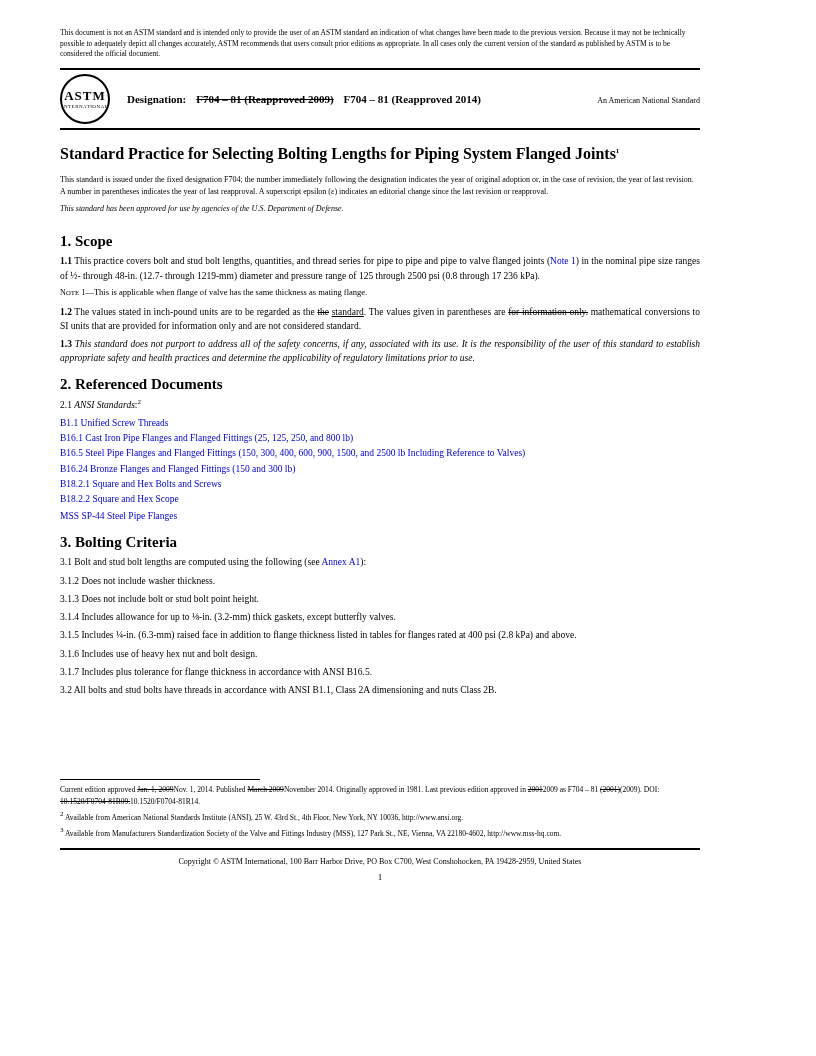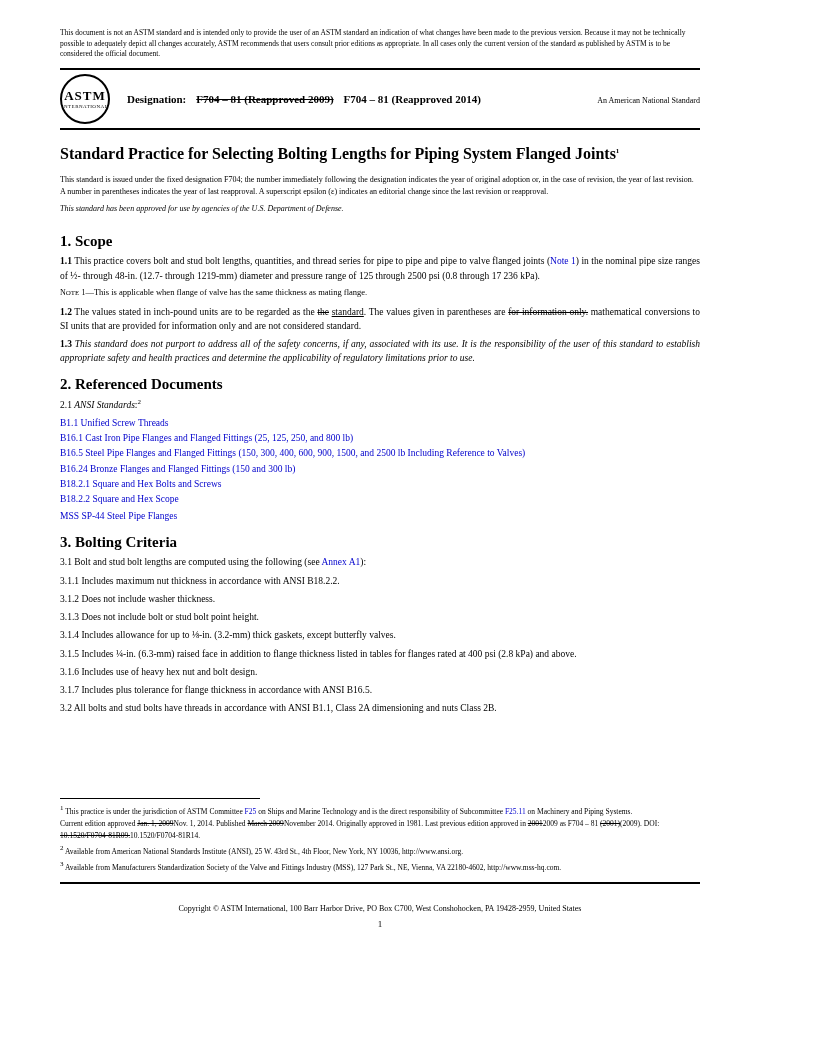--- a/index.html
+++ b/index.html
@@ -144,21 +144,21 @@
       width: 200px;
     }
     .footnote {
       font-size: 7.5px;
       line-height: 1.5;
       margin-bottom: 2px;
     }
     .footer-bar {
       border-top: 2px solid #000;
       margin-top: 10px;
-      padding-top: 20px;
+      padding-top: 7px;
       font-size: 8px;
       text-align: center;
       color: #000;
     }
     .page-num {
       text-align: center;
       font-size: 9px;
       margin-top: 6px;
     }
     sup {
@@ -236,36 +236,32 @@
     <div class="ref-list">
       <div class="ref-item"><span class="link-blue">MSS SP-44 Steel Pipe Flanges</span></div>
     </div>
   </div>
 
   <div style="margin-top:6px;">
     <div class="section-heading">3. Bolting Criteria</div>
     <div class="para">
       3.1  Bolt and stud bolt lengths are computed using the following (see <span class="link-blue">Annex A1</span>):
     </div>
-    <div class="para">3.1.1  Includes maximum nut thickness in accordance with ANSI B18.2.2.</div>
     <div class="para">3.1.2  Does not include washer thickness.</div>
     <div class="para">3.1.3  Does not include bolt or stud bolt point height.</div>
     <div class="para">3.1.4  Includes allowance for up to ⅛-in. (3.2-mm) thick gaskets, except butterfly valves.</div>
     <div class="para">3.1.5  Includes ¼-in. (6.3-mm) raised face in addition to flange thickness listed in tables for flanges rated at 400 psi (2.8 kPa) and above.</div>
     <div class="para">3.1.6  Includes use of heavy hex nut and bolt design.</div>
     <div class="para">3.1.7  Includes plus tolerance for flange thickness in accordance with ANSI B16.5.</div>
     <div class="para">3.2  All bolts and stud bolts have threads in accordance with ANSI B1.1, Class 2A dimensioning and nuts Class 2B.</div>
   </div>
 
   <div style="flex:1; min-height:60px;"></div>
   <div class="footnote-divider"></div>
   <div class="footnote">
-    <sup>1</sup> This practice is under the jurisdiction of ASTM Committee <span class="link-blue">F25</span> on Ships and Marine Technology and is the direct responsibility of Subcommittee <span class="link-blue">F25.11</span> on Machinery and Piping Systems.
-  </div>
-  <div class="footnote">
     Current edition approved <span class="strikethrough">Jan. 1, 2009</span>Nov. 1, 2014. Published <span class="strikethrough">March 2009</span>November 2014. Originally approved in 1981. Last previous edition approved in <span class="strikethrough">2001</span>2009 as F704 – 81 <span class="strikethrough">(2001)</span>(2009). DOI: <span class="strikethrough">10.1520/F0704-81R09.</span>10.1520/F0704-81R14.
   </div>
   <div class="footnote">
     <sup>2</sup> Available from American National Standards Institute (ANSI), 25 W. 43rd St., 4th Floor, New York, NY 10036, http://www.ansi.org.
   </div>
   <div class="footnote">
     <sup>3</sup> Available from Manufacturers Standardization Society of the Valve and Fittings Industry (MSS), 127 Park St., NE, Vienna, VA 22180-4602, http://www.mss-hq.com.
   </div>
 
   <div class="footer-bar">Copyright © ASTM International, 100 Barr Harbor Drive, PO Box C700, West Conshohocken, PA 19428-2959, United States</div>

